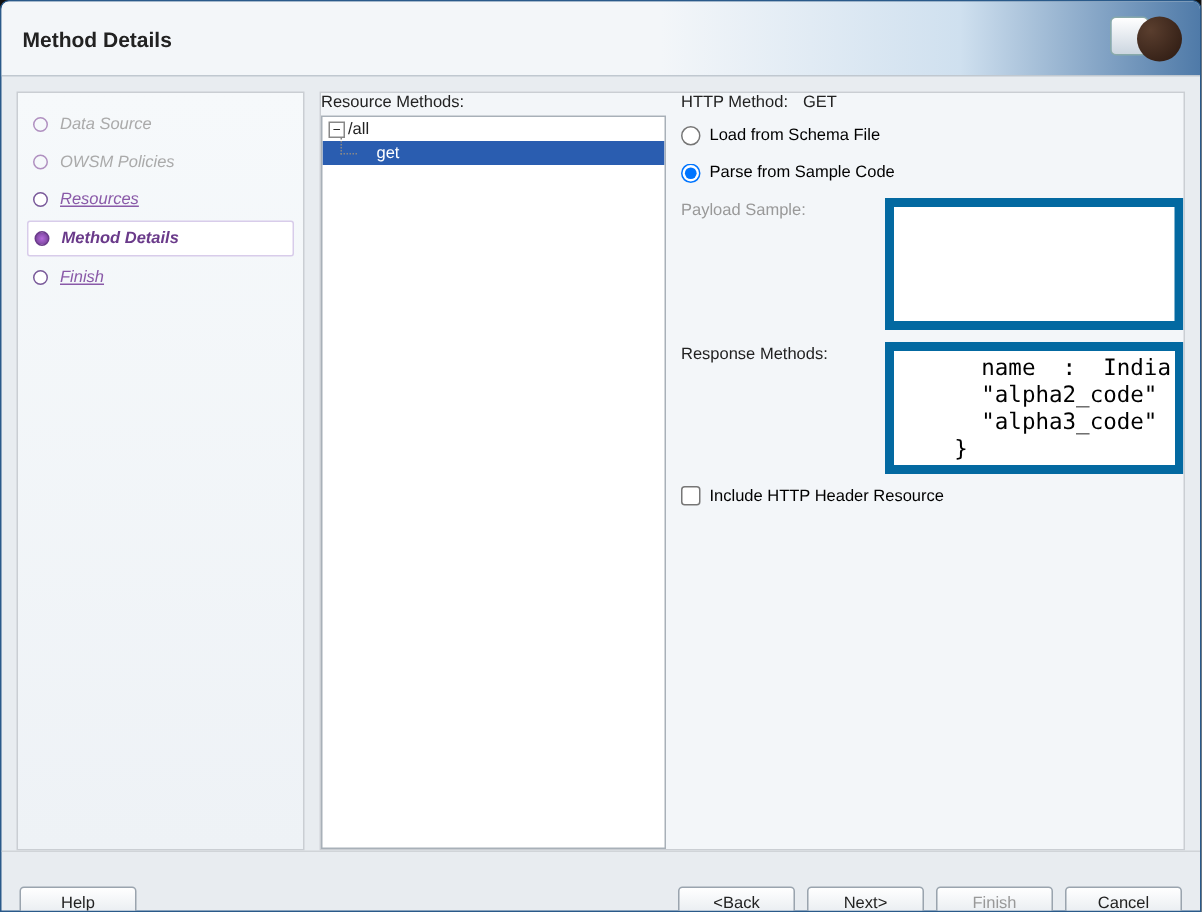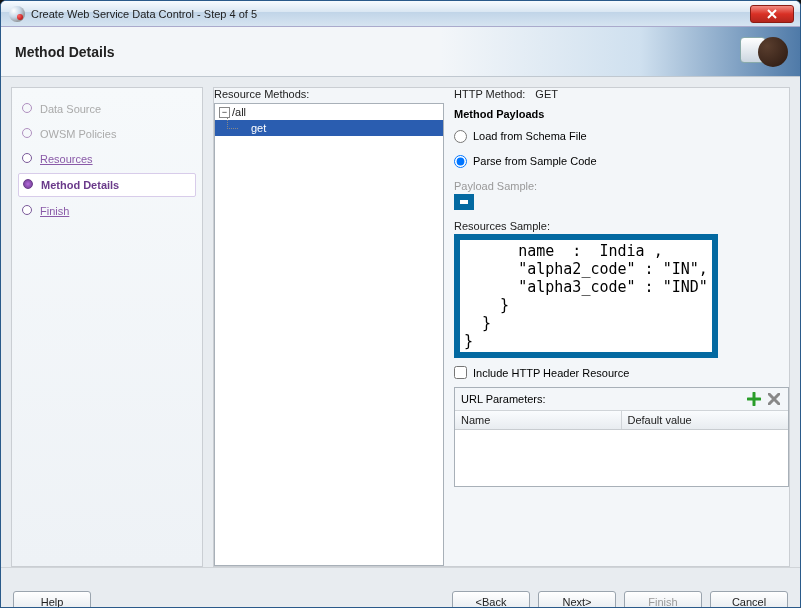--- a/index.html
+++ b/index.html
@@ -16,21 +16,21 @@
 
 .header-band { height: 50px; background: linear-gradient(90deg, #f3f6f9 0%, #f3f6f9 55%, #cfe0ef 80%, #4f7aa8 100%); border-bottom: 1px solid #c0c8d0; display: flex; align-items: center; padding: 0 14px; position: relative; }
 .header-band h1 { font-size: 14px; font-weight: bold; color: #222; }
 .header-icon { position: absolute; right: 12px; top: 6px; width: 48px; height: 36px; }
 .header-icon .cyl { position: absolute; left: 0; top: 4px; width: 26px; height: 26px; border-radius: 4px; background: linear-gradient(180deg,#fff,#ccd6e0); border:1px solid #8aa; }
 .header-icon .globe { position: absolute; right: 0; top: 4px; width: 30px; height: 30px; border-radius: 50%; background: radial-gradient(circle at 30% 30%, #5a3e2e, #2a1810); }
 
 .content { flex: 1; display: flex; padding: 10px 10px 0 10px; gap: 10px; overflow: hidden; }
 
 .sidebar { width: 192px; border: 1px solid #caced3; background: linear-gradient(180deg,#f6f9fb,#eef2f6); padding: 10px 6px; }
-.step { display: flex; padding: 5px 4px; margin-bottom: 3px; }
+.step { display: flex; align-items: center; padding: 5px 4px; margin-bottom: 3px; font-style: italic; }
 .step .bullet { width: 10px; height: 10px; border-radius: 50%; border: 1px solid #b090c0; margin-right: 8px; }
 .step.done .bullet { border-color: #7a5a9a; background: #fff; }
 .step.current .bullet { background: radial-gradient(circle,#b56bdc,#6a3a8a); border-color:#6a3a8a; }
 .step a { color: #8a5aa8; text-decoration: underline; cursor: pointer; }
 .step.disabled span { color: #aaa; }
 .step.current { background: #fff; border: 1px solid #d8ccea; border-radius: 2px; }
 .step.current span { color: #6a3a8a; font-weight: bold; }
 
 .main { flex: 1; border: 1px solid #caced3; background: #f3f6f9; display: flex; gap: 10px; overflow: hidden; }
 
@@ -44,21 +44,21 @@
 .tree-row.child::before { content: ""; position: absolute; left: 12px; top: -2px; width: 10px; height: 10px; border-left: 1px dotted #888; border-bottom: 1px dotted #888; }
 
 .right-col { flex: 1; display: flex; flex-direction: column; gap: 8px; overflow: hidden; }
 .kv { display: flex; gap: 10px; }
 .kv .k { color: #222; }
 .kv .v { color: #222; }
 .section-title { font-weight: bold; }
 .radio-row { display: flex; align-items: flex-start; gap: 6px; padding: 2px 0; }
 .radio-row input { margin: 0; }
 
-.sample-row { display: flex; align-items: flex-start; gap: 2px; flex-direction: column; }
+.sample-row { display: flex; align-items: flex-start; gap: 26px; }
 .sample-row .k { width: 110px; color: #999; padding-top: 2px; text-align: left; }
 .sample-row.enabled .k { color: #222; }
 .sample-box { flex: 1; height: 88px; border: 6px solid #0369a1; background: #fff; overflow: auto; font-family: Consolas, monospace; font-size: 15px; padding: 2px 4px; white-space: pre; }
 .sample-box.disabled { background: #fff; color: #888; }
 
 .checkbox-row { display: flex; align-items: center; gap: 6px; }
 
 .params-panel { border: 1px solid #a8b0b8; background: #f3f6f9; display: flex; flex-direction: column; }
 .params-head { display: flex; align-items: center; padding: 3px 6px; border-bottom: 1px solid #d0d4d8; }
 .params-head .spacer { flex: 1; }
@@ -76,30 +76,20 @@
 .footer { height: 40px; display: flex; align-items: center; padding: 0 12px; gap: 8px; border-top: 1px solid #d0d4d8; }
 .footer .spacer { flex: 1; }
 .btn { min-width: 78px; height: 22px; border: 1px solid #9aa4ae; border-radius: 3px; background: linear-gradient(180deg,#ffffff,#e4e9ee); color: #222; display: inline-flex; align-items: center; justify-content: center; cursor: pointer; padding: 0 10px; margin-top: 28px; }
 .btn.disabled { color: #999; cursor: default; }
 </style>
 </head>
 <body>
 
 <div class="window">
 
-  <div class="titlebar">
-    <span class="app-icon"></span>
-    <span class="title">Create Web Service Data Control - Step 4 of 5</span>
-    <span class="spacer"></span>
-    <div class="close-btn">
-      <svg width="10" height="10" viewBox="0 0 10 10">
-          <path d="M1 1 L9 9 M9 1 L1 9" stroke="#fff" stroke-width="2"></path>
-        </svg>
-    </div>
-  </div>
 
   <div class="header-band">
     <h1>Method Details</h1>
     <div class="header-icon">
       <div class="cyl"></div>
         <div class="globe"></div>
     </div>
   </div>
 
   <div class="content">
@@ -142,74 +132,50 @@
         </div>
       </div>
 
       <div class="right-col">
 
         <div class="kv">
           <span class="k">HTTP Method:</span>
           <span class="v">GET</span>
         </div>
 
-        <div class="section-title">Method Payloads</div>
 
         <label class="radio-row">
           <input type="radio" name="payload" style="">
           <span>Load from Schema File</span>
         </label>
         <label class="radio-row">
           <input type="radio" name="payload" checked="" style="">
           <span>Parse from Sample Code</span>
         </label>
 
         <div class="sample-row">
           <div class="k">Payload Sample:</div>
           <div class="sample-box disabled"></div>
         </div>
 
         <div class="sample-row enabled">
-          <div class="k">Resources Sample:</div>
+          <div class="k">Response Methods:</div>
           <div class="sample-box">      name  :  India ,
       "alpha2_code" : "IN",
       "alpha3_code" : "IND"
     }
   }
 }</div>
         </div>
 
         <label class="checkbox-row">
           <input type="checkbox" style="">
           <span>Include HTTP Header Resource</span>
         </label>
 
-        <div class="params-panel">
-          <div class="params-head">
-            <span>URL Parameters:</span>
-            <span class="spacer"></span>
-            <span class="icon-btn plus-icon">
-              <svg width="14" height="14" viewBox="0 0 14 14">
-                  <path d="M7 1 V13 M1 7 H13" stroke="#2a9d2a" stroke-width="3" stroke-linecap="round"></path>
-                </svg>
-            </span>
-            <span class="icon-btn x-icon">
-              <svg width="12" height="12" viewBox="0 0 12 12">
-                  <path d="M1 1 L11 11 M11 1 L1 11" stroke="#888" stroke-width="3" stroke-linecap="round"></path>
-                </svg>
-            </span>
-          </div>
-          <div class="params-table">
-            <div class="thead">
-              <div class="th">Name</div>
-              <div class="th">Default value</div>
-            </div>
-            <div class="tbody"></div>
-          </div>
-        </div>
 
       </div>
     </div>
   </div>
 
   <div class="footer">
     <button class="btn">
         <span>Help</span>
       </button>
     <span class="spacer"></span>

